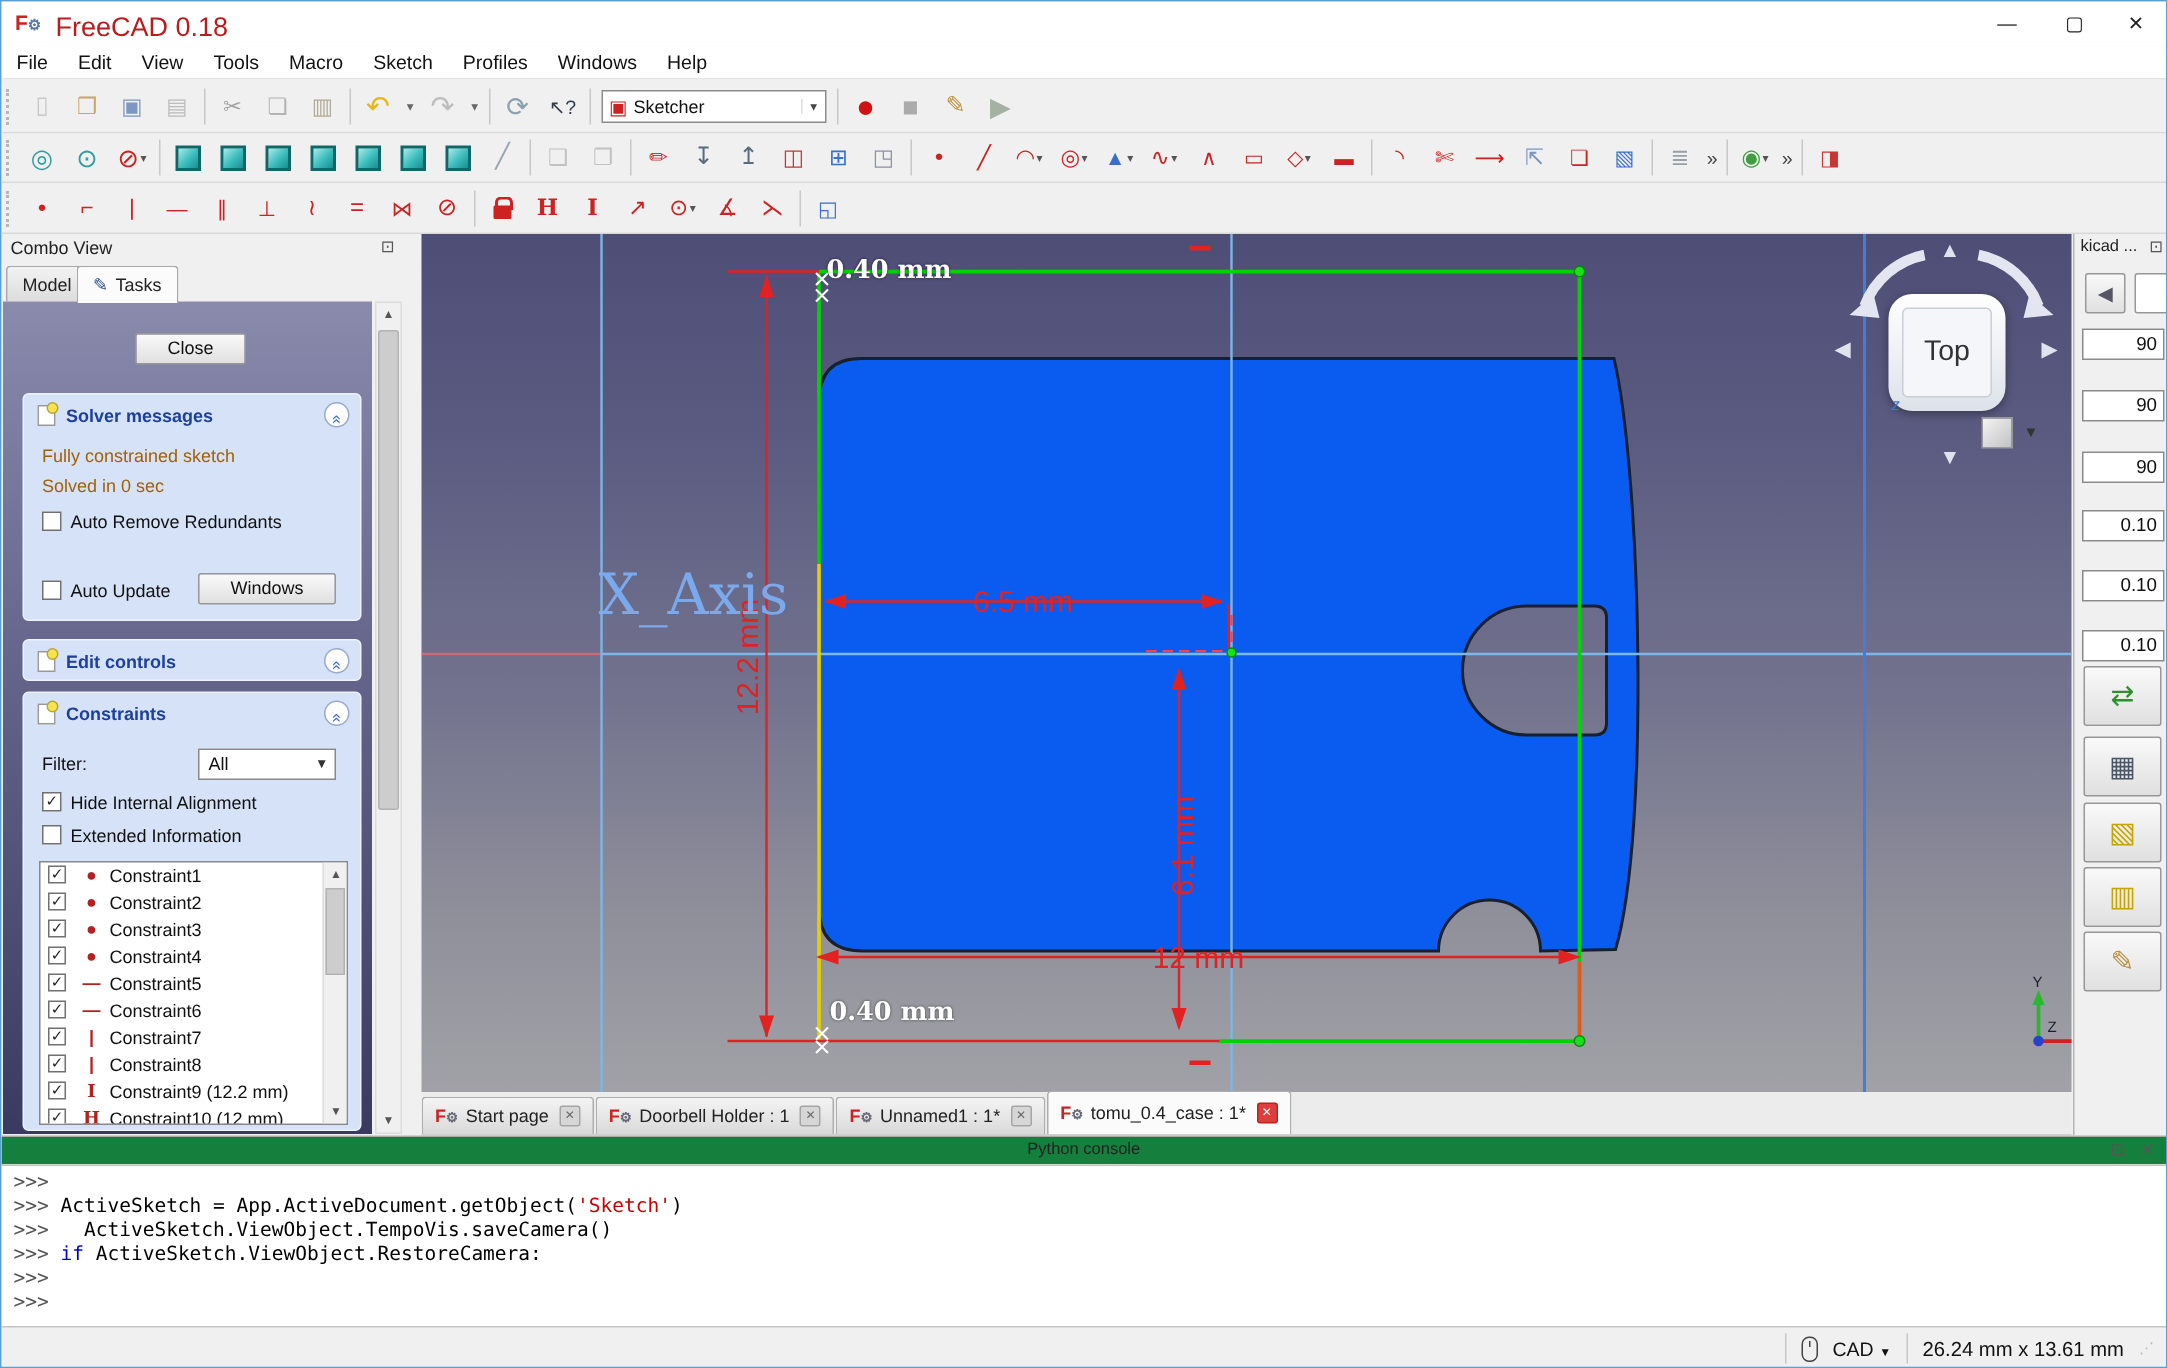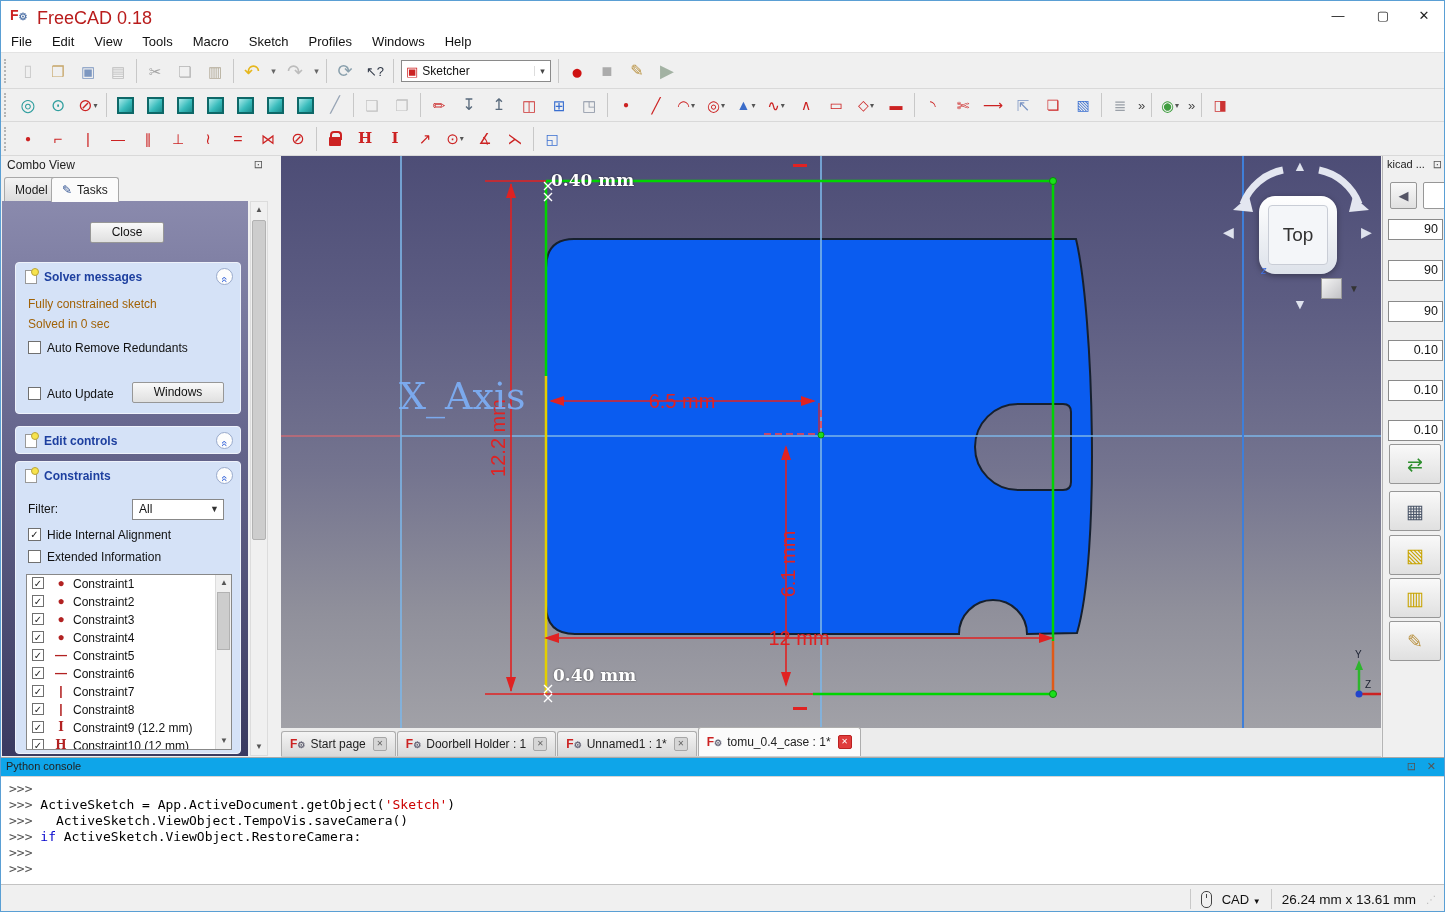--- a/index.html
+++ b/index.html
@@ -98,22 +98,22 @@
   #kicad{position:absolute;left:1381px;top:155px;width:64px;height:601px;background:#f0f0f0;border-left:1px solid #b5b5b5;}
   #kicad-header{position:absolute;left:0;top:0;width:100%;height:19px;font-size:11px;color:#222;padding:2px 4px;}
   .kbtn{position:absolute;display:flex;align-items:center;justify-content:center;}
   #kicad-back{left:7px;top:26px;width:27px;height:27px;font-size:13px;color:#556;}
   #kicad-part{left:40px;top:26px;width:23px;height:27px;background:#fff;}
   .kfield{position:absolute;left:5px;width:55px;height:21px;background:#fff;border:1px solid #8a8a8a;
           font-size:12.5px;color:#111;text-align:right;padding:2px 4px;}
   .kicon{position:absolute;left:6px;width:52px;height:40px;font-size:19px;}
   
   #pyconsole{position:absolute;left:0;top:756px;width:100%;height:127px;background:#fff;border-top:1px solid #a9a9a9;}
-  #py-header{position:absolute;left:0;top:0;width:100%;height:19px;background:#0ea5e9;border-bottom:1px solid #d5d5d5;
-             font-size:11px;color:#222;padding:2px 5px;}
+  #py-header{position:absolute;left:0;top:0;width:100%;height:19px;background:#15803d;border-bottom:1px solid #d5d5d5;
+             font-size:11px;color:#222;padding:2px 5px;text-align:center;}
   #py-body{position:absolute;left:0;top:20px;width:100%;height:106px;padding:3px 8px;
            font-family:"DejaVu Sans Mono",monospace;font-size:13px;color:#000;}
   .pline{height:16px;white-space:pre;}
   .p{color:#555;} .k{color:#0000cc;} .s{color:#cc0000;}
   
   #statusbar{position:absolute;left:0;top:883px;width:100%;height:29px;background:#f0f0f0;border-top:1px solid #c3c3c3;}
   #sb-right{position:absolute;right:8px;top:0;height:100%;display:flex;align-items:center;gap:10px;}
   .sbsep{width:1px;height:20px;background:#c8c8c8;}
   #mouseicon{width:11px;height:17px;border:1.6px solid #444;border-radius:5px;position:relative;}
   #mouseicon::after{content:"";position:absolute;left:4px;top:2px;width:1.6px;height:4px;background:#444;}

